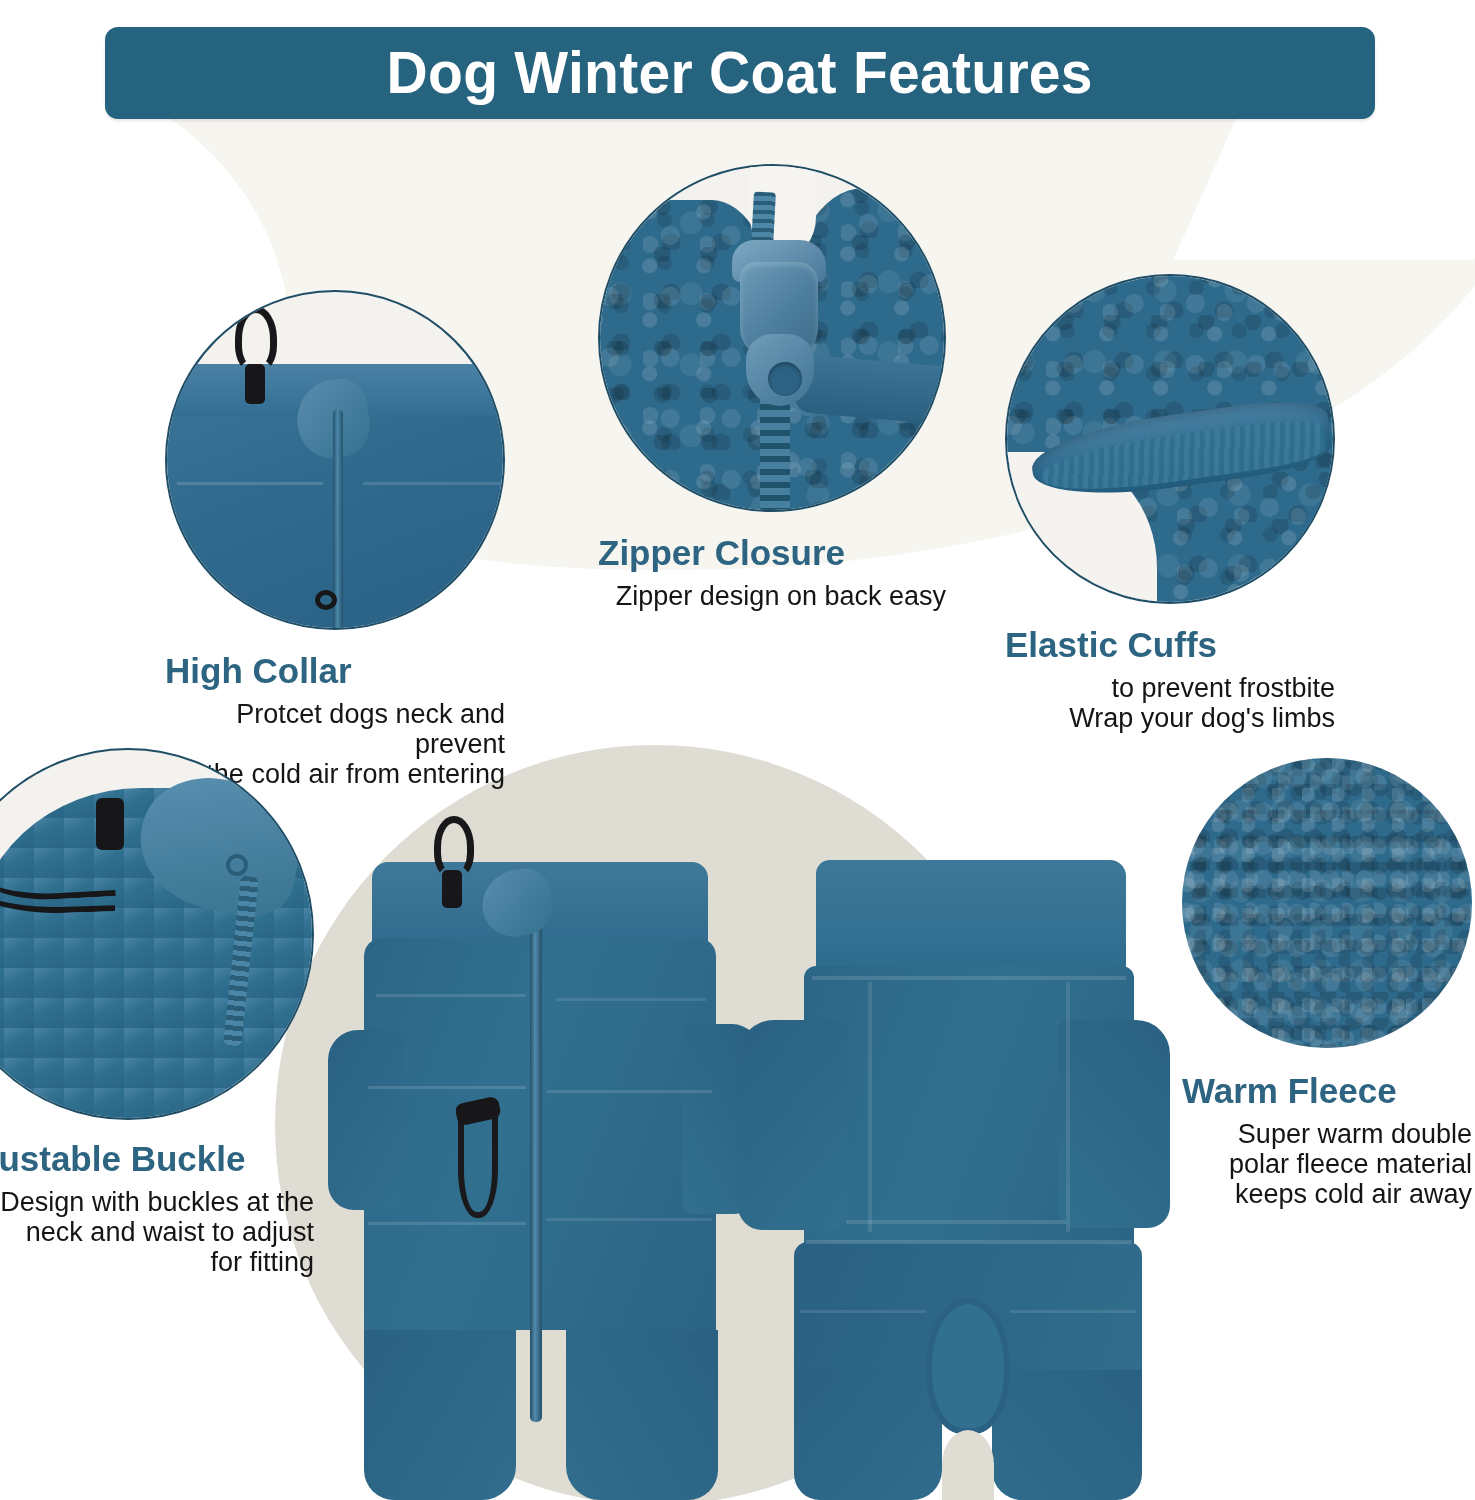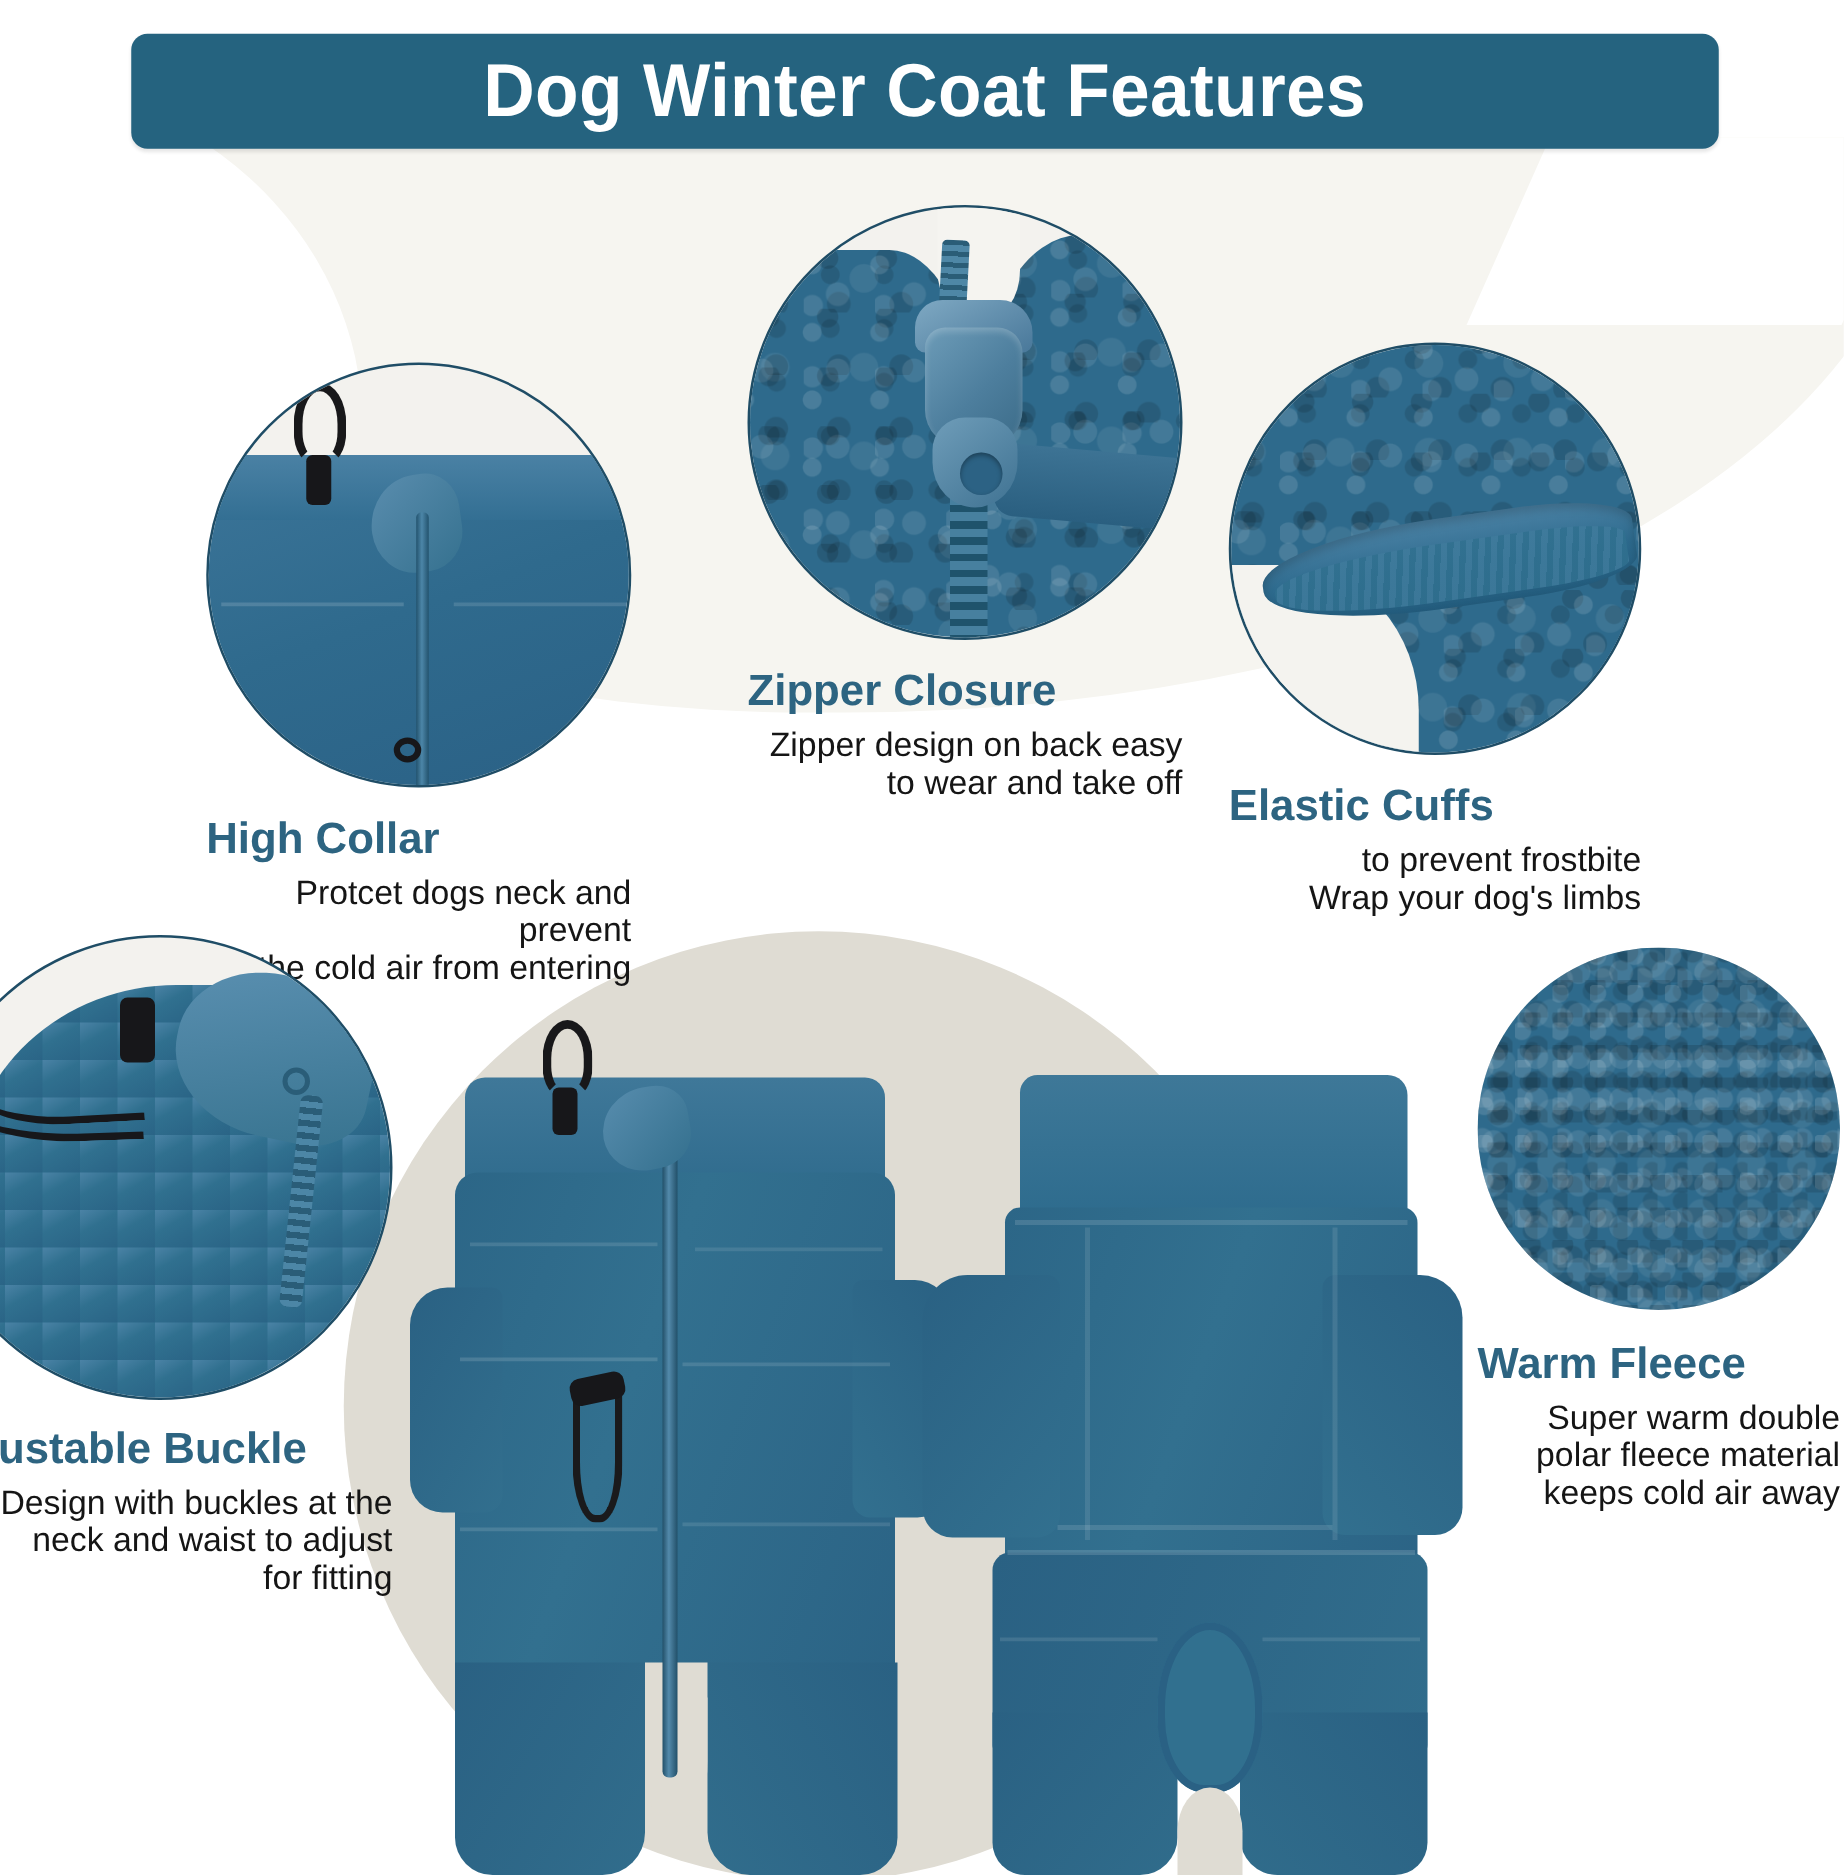--- a/index.html
+++ b/index.html
@@ -212,21 +212,21 @@
     border-radius:16px 0 0 16px;
     transform:rotate(5deg);
   }
   .zp-gap{
     position:absolute; left:150px; top:0px; width:66px; height:90px;
     background:#f5f4f0;
     border-radius:0 0 44% 44%;
   }
 
   
-  #cuffs{ left:983px; top:274px; width:330px; }
+  #cuffs{ left:1005px; top:274px; width:330px; }
   #cuffs .circle{ width:330px; height:330px; }
   .ec-sleeve{
     position:absolute; left:-18px; top:-8px; width:372px; height:300px;
     border-radius:48% 50% 40% 46%;
   }
   .ec-lower{
     position:absolute; left:56px; top:196px; width:300px; height:180px;
     border-radius:40% 14% 0 0;
   }
   .ec-cuffband{
@@ -512,21 +512,20 @@
       <div class="zp-track"></div>
       <div class="zp-flap"></div>
       <div class="zp-slider-top"></div>
       <div class="zp-slider"></div>
       <div class="zp-pull"></div>
       <div class="zp-hole"></div>
     </div>
     <div class="f-head" style="margin-top:22px">Zipper Closure</div>
     <div class="f-body">
       <span>Zipper design on back easy</span>
-      <span>to wear and take off</span>
     </div>
   </div>
 
   <div class="feature" id="cuffs">
     <div class="circle bordered">
       <div class="ec-sleeve fleece"></div>
       <div class="ec-lower fleece"></div>
       <div class="ec-notch"></div>
       <div class="ec-cuffband"></div>
       <div class="ec-cuffband2"></div>

